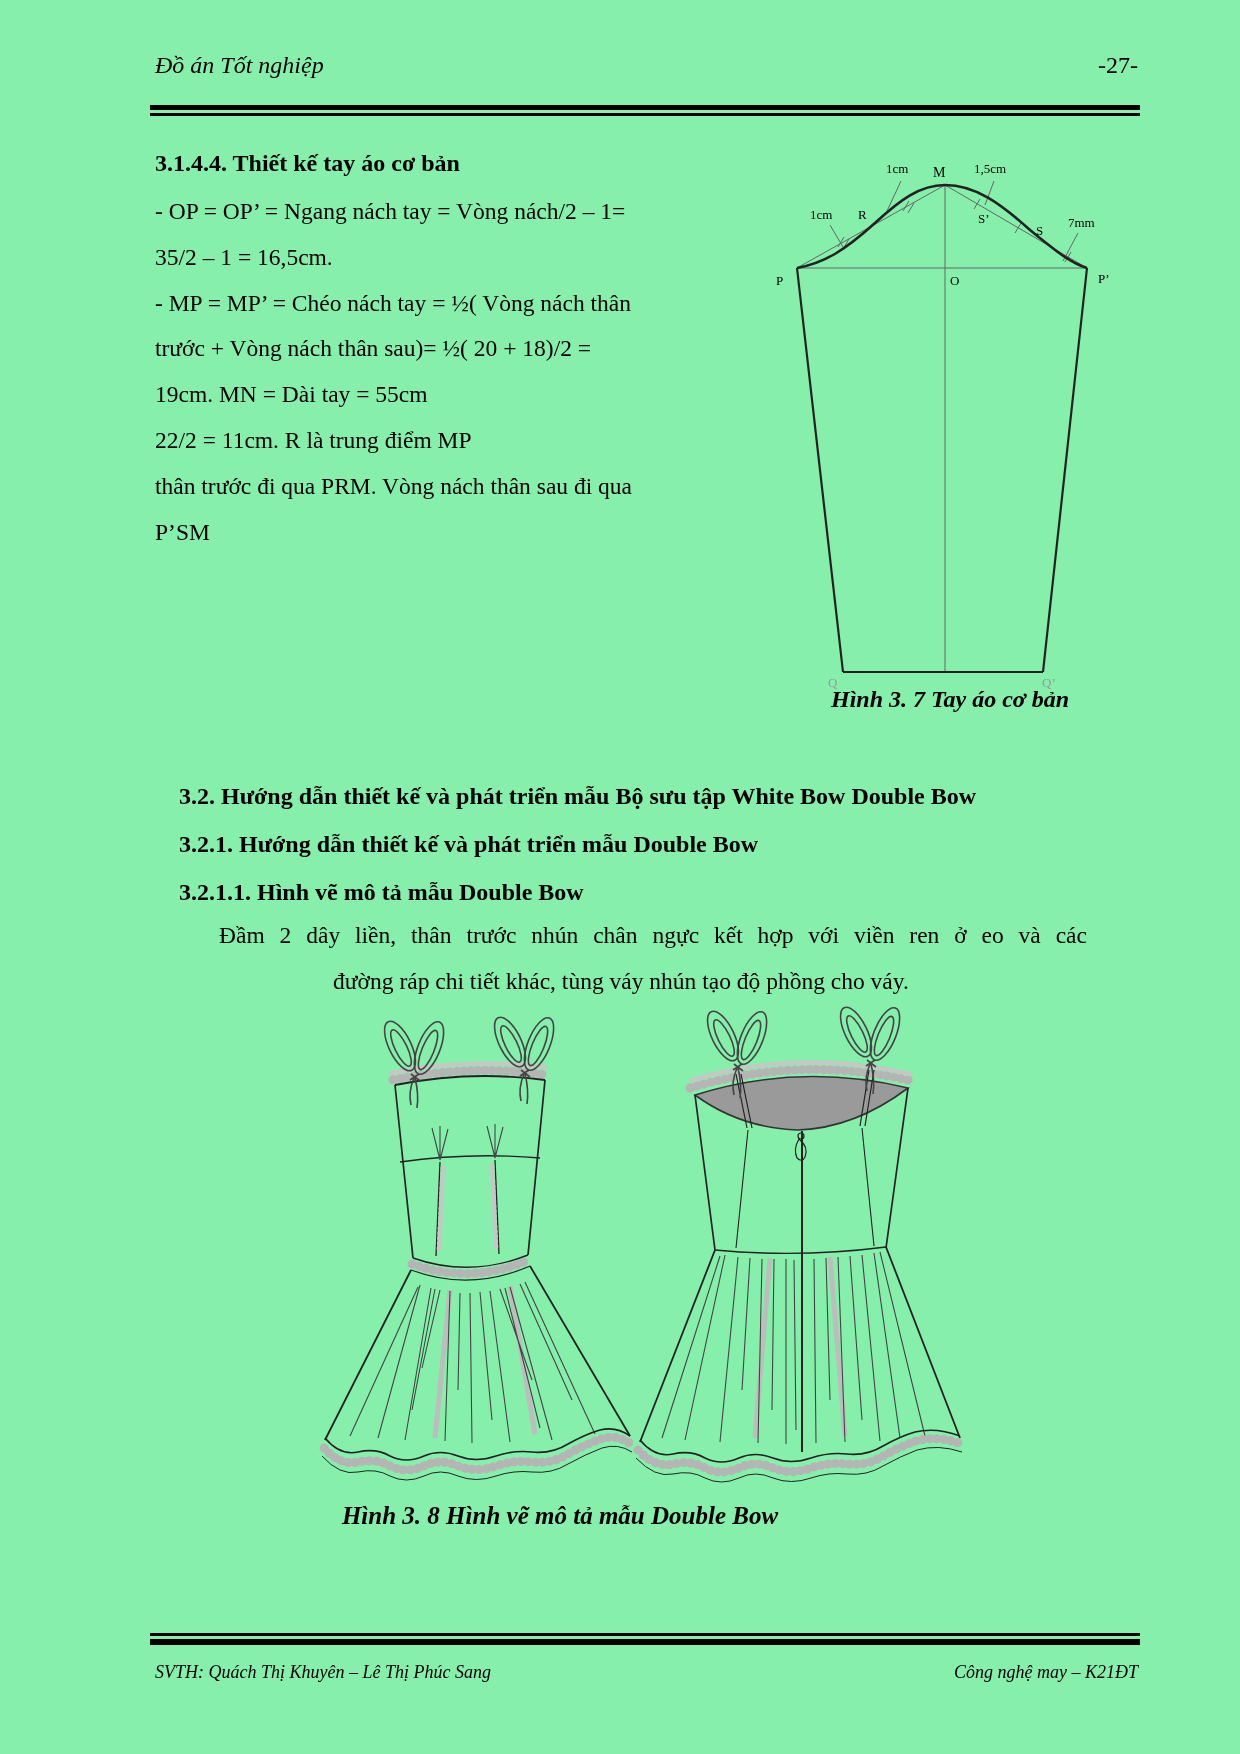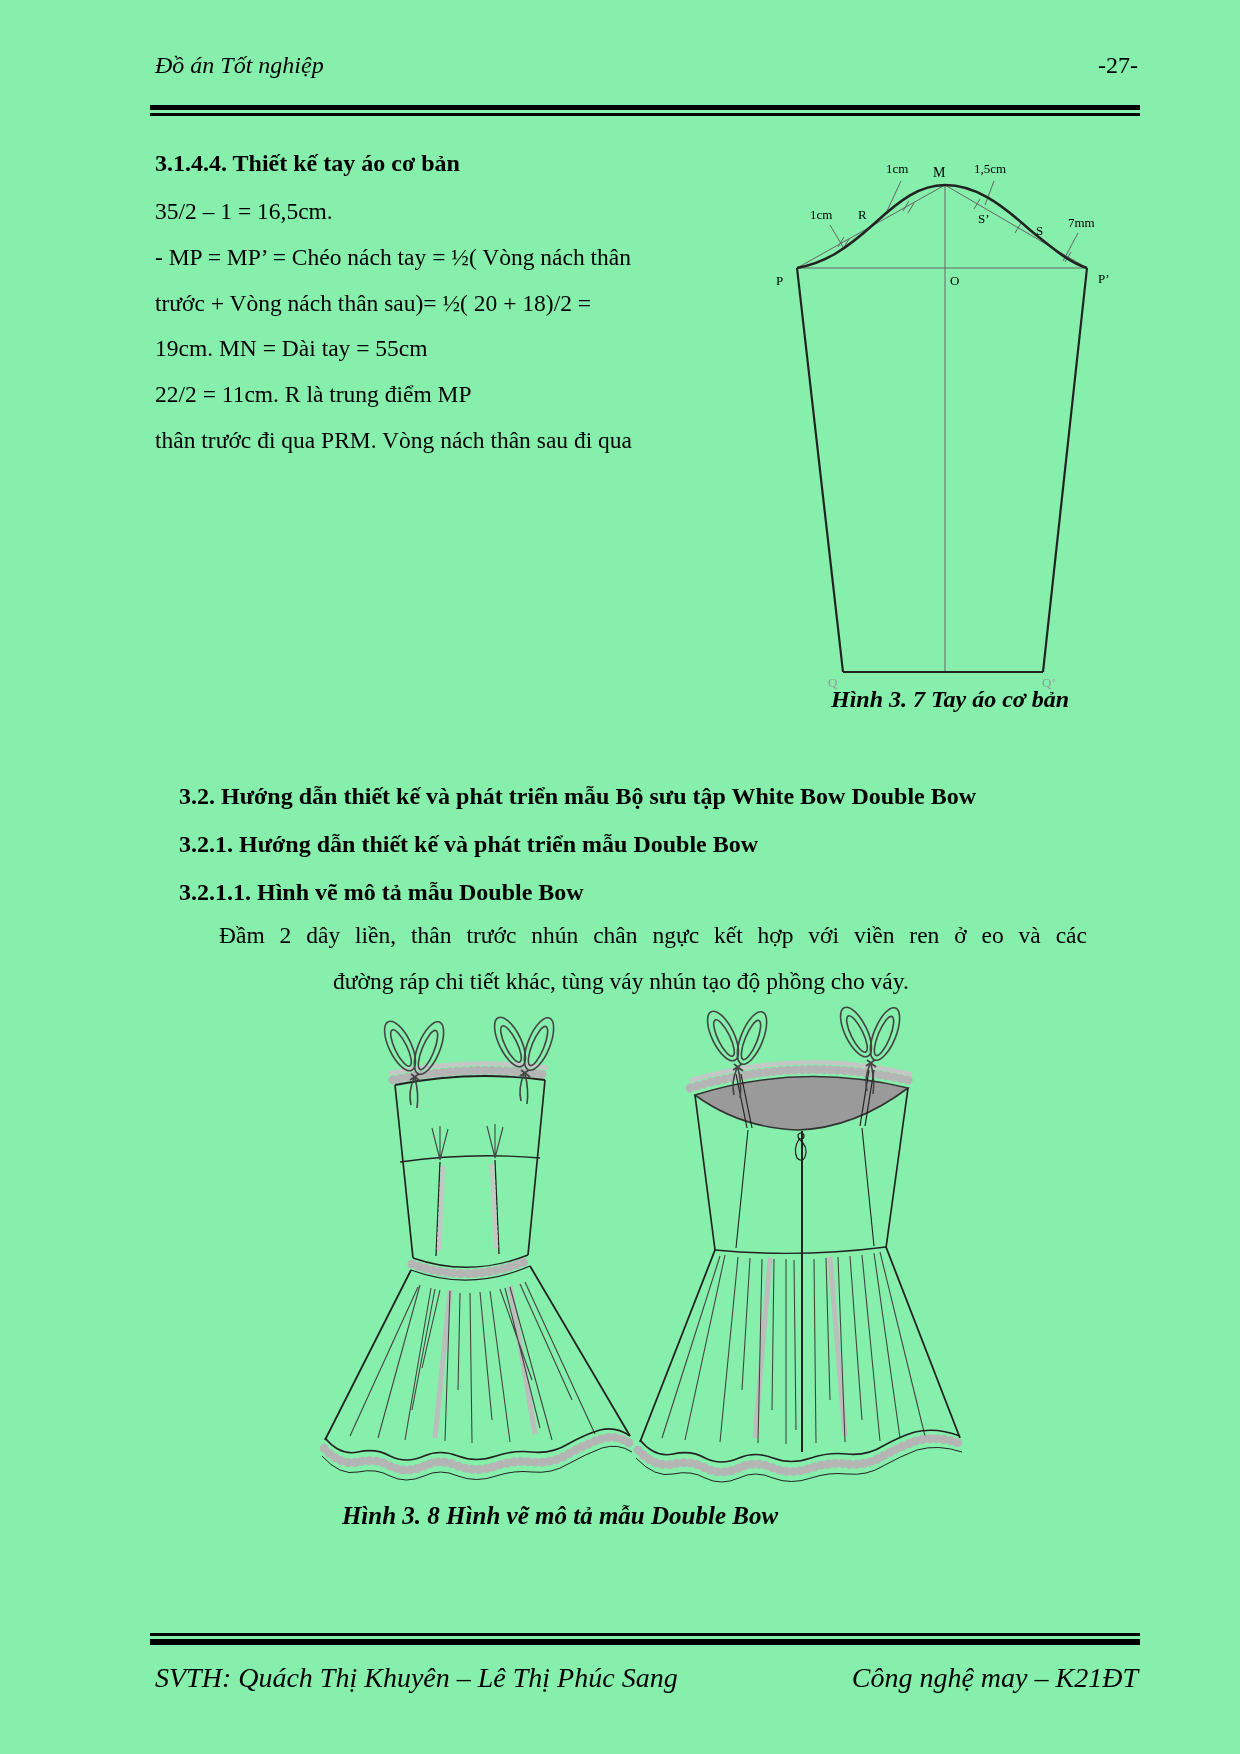--- a/index.html
+++ b/index.html
@@ -18,21 +18,21 @@
   .sleeve-fig{left:770px;top:155px;}
   .cap37{left:765px;top:686px;width:370px;text-align:center;font-size:24px;font-weight:bold;font-style:italic;}
   .sec2-hs{left:155px;top:772px;font-size:24px;font-weight:bold;margin-left:24px;}
   .sec2-hs div{line-height:48px;white-space:nowrap;}
   .para{left:155px;top:912px;width:932px;font-size:23.5px;}
   .para .l1{line-height:46px;text-indent:64px;text-align:justify;text-align-last:justify;white-space:normal;}
   .para .l2{line-height:46px;text-align:center;}
   .dress-fig{left:300px;top:1000px;}
   .cap38{left:110px;top:1502px;width:900px;text-align:center;font-size:25px;font-weight:bold;font-style:italic;}
   .rule-bot{left:150px;top:1633px;width:990px;height:3px;border-top:3px solid #000;border-bottom:6px solid #000;}
-  .footer{left:155px;top:1662px;width:983px;display:flex;justify-content:space-between;font-size:28px;font-style:italic;gap:48px;}
+  .footer{left:155px;top:1662px;width:983px;display:flex;justify-content:space-between;font-size:18px;font-style:italic;gap:48px;}
   
   svg text{font-family:"Liberation Serif","DejaVu Serif",serif;}
   .ln{stroke:#222;fill:none;}
   .thin{stroke:#666;fill:none;}
   .lace{stroke:#b5b5b5;stroke-width:9;fill:none;stroke-linecap:round;stroke-dasharray:.6 6.5;}
   .lace2{stroke:#c6c6c6;stroke-width:5;fill:none;stroke-linecap:round;stroke-dasharray:.5 4.5;}
   .gather{stroke:#444;stroke-width:1.1;fill:none;}
   .pleat{stroke:#bdbdbd;stroke-width:5;fill:none;}
   .bow{stroke:#444;stroke-width:1.6;fill:none;}
 </style>
@@ -41,26 +41,28 @@
 
 <div class="page">
 
   <div class="abs hdr-left">Đồ án Tốt nghiệp</div>
   <div class="abs hdr-right">-27-</div>
   <div class="abs rule-top"></div>
 
   <div class="abs sec1-h">3.1.4.4. Thiết kế tay áo cơ bản</div>
 
   <div class="abs body-lines">
+    <div>- OP = OP’ = Ngang nách tay = Vòng nách/2 – 1=</div>
     <div>35/2 – 1 = 16,5cm.</div>
     <div>- MP = MP’ = Chéo nách tay = ½( Vòng nách thân</div>
     <div>trước + Vòng nách thân sau)= ½( 20 + 18)/2 =</div>
     <div>19cm. MN = Dài tay = 55cm</div>
     <div>22/2 = 11cm. R là trung điểm MP</div>
     <div>thân trước đi qua PRM. Vòng nách thân sau đi qua</div>
+    <div>P’SM</div>
   </div>
 
   <svg class="abs sleeve-fig" width="360" height="540" viewBox="0 0 360 540">
 
     <line x1="27" y1="113" x2="317" y2="113" class="thin" stroke-width="1"></line>
     <line x1="175" y1="30" x2="175" y2="517" class="thin" stroke-width="1"></line>
     <line x1="27" y1="113" x2="175" y2="30" class="thin" stroke-width="1"></line>
     <line x1="175" y1="30" x2="317" y2="113" class="thin" stroke-width="1"></line>
 
     <g class="thin" stroke-width="1">

